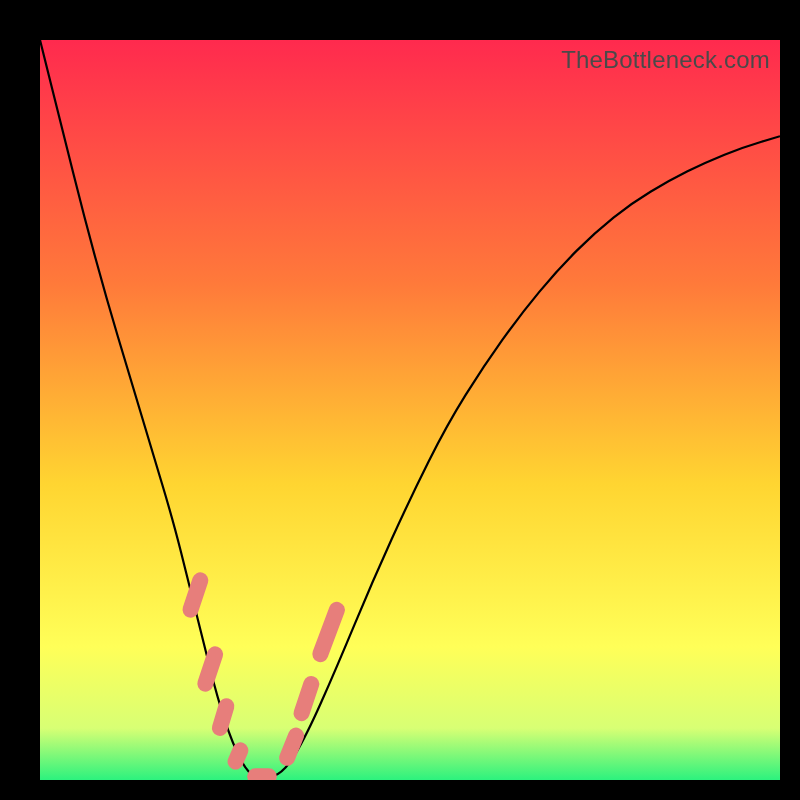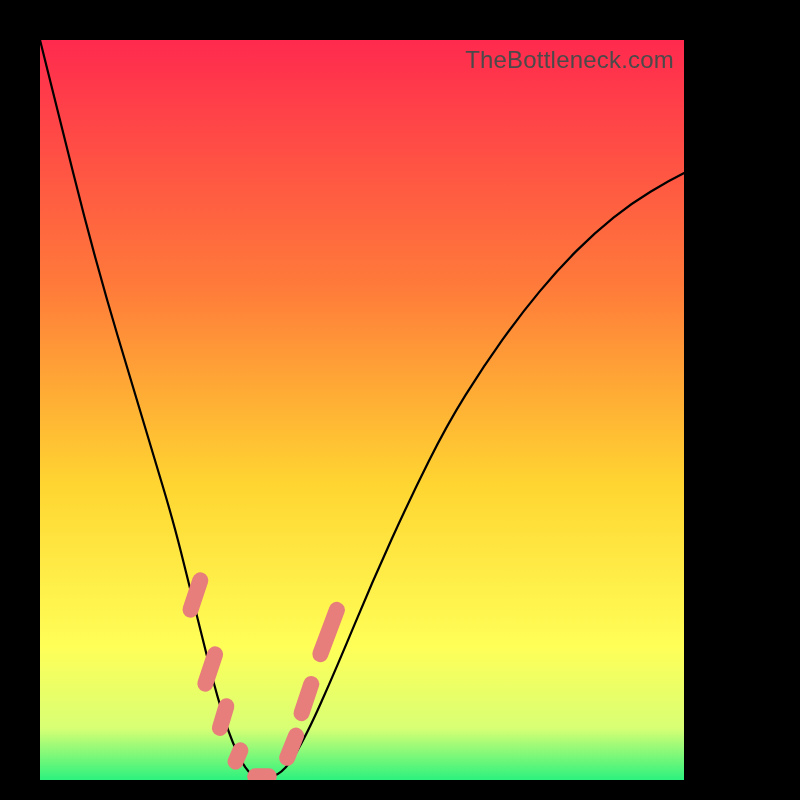--- a/index.html
+++ b/index.html
@@ -16,21 +16,21 @@
     left: 0;
     top: 0;
     width: 800px;
     height: 800px;
     background: #000;
   }
   .plot {
     position: absolute;
     left: 40px;
     top: 40px;
-    width: 644px;
+    width: 740px;
     height: 740px;
     background: linear-gradient(
       to bottom,
       var(--c0) 0%,
       var(--c1) 33%,
       var(--c2) 60%,
       var(--c3) 82%,
       var(--c4) 93%,
       var(--c5) 100%
     );

